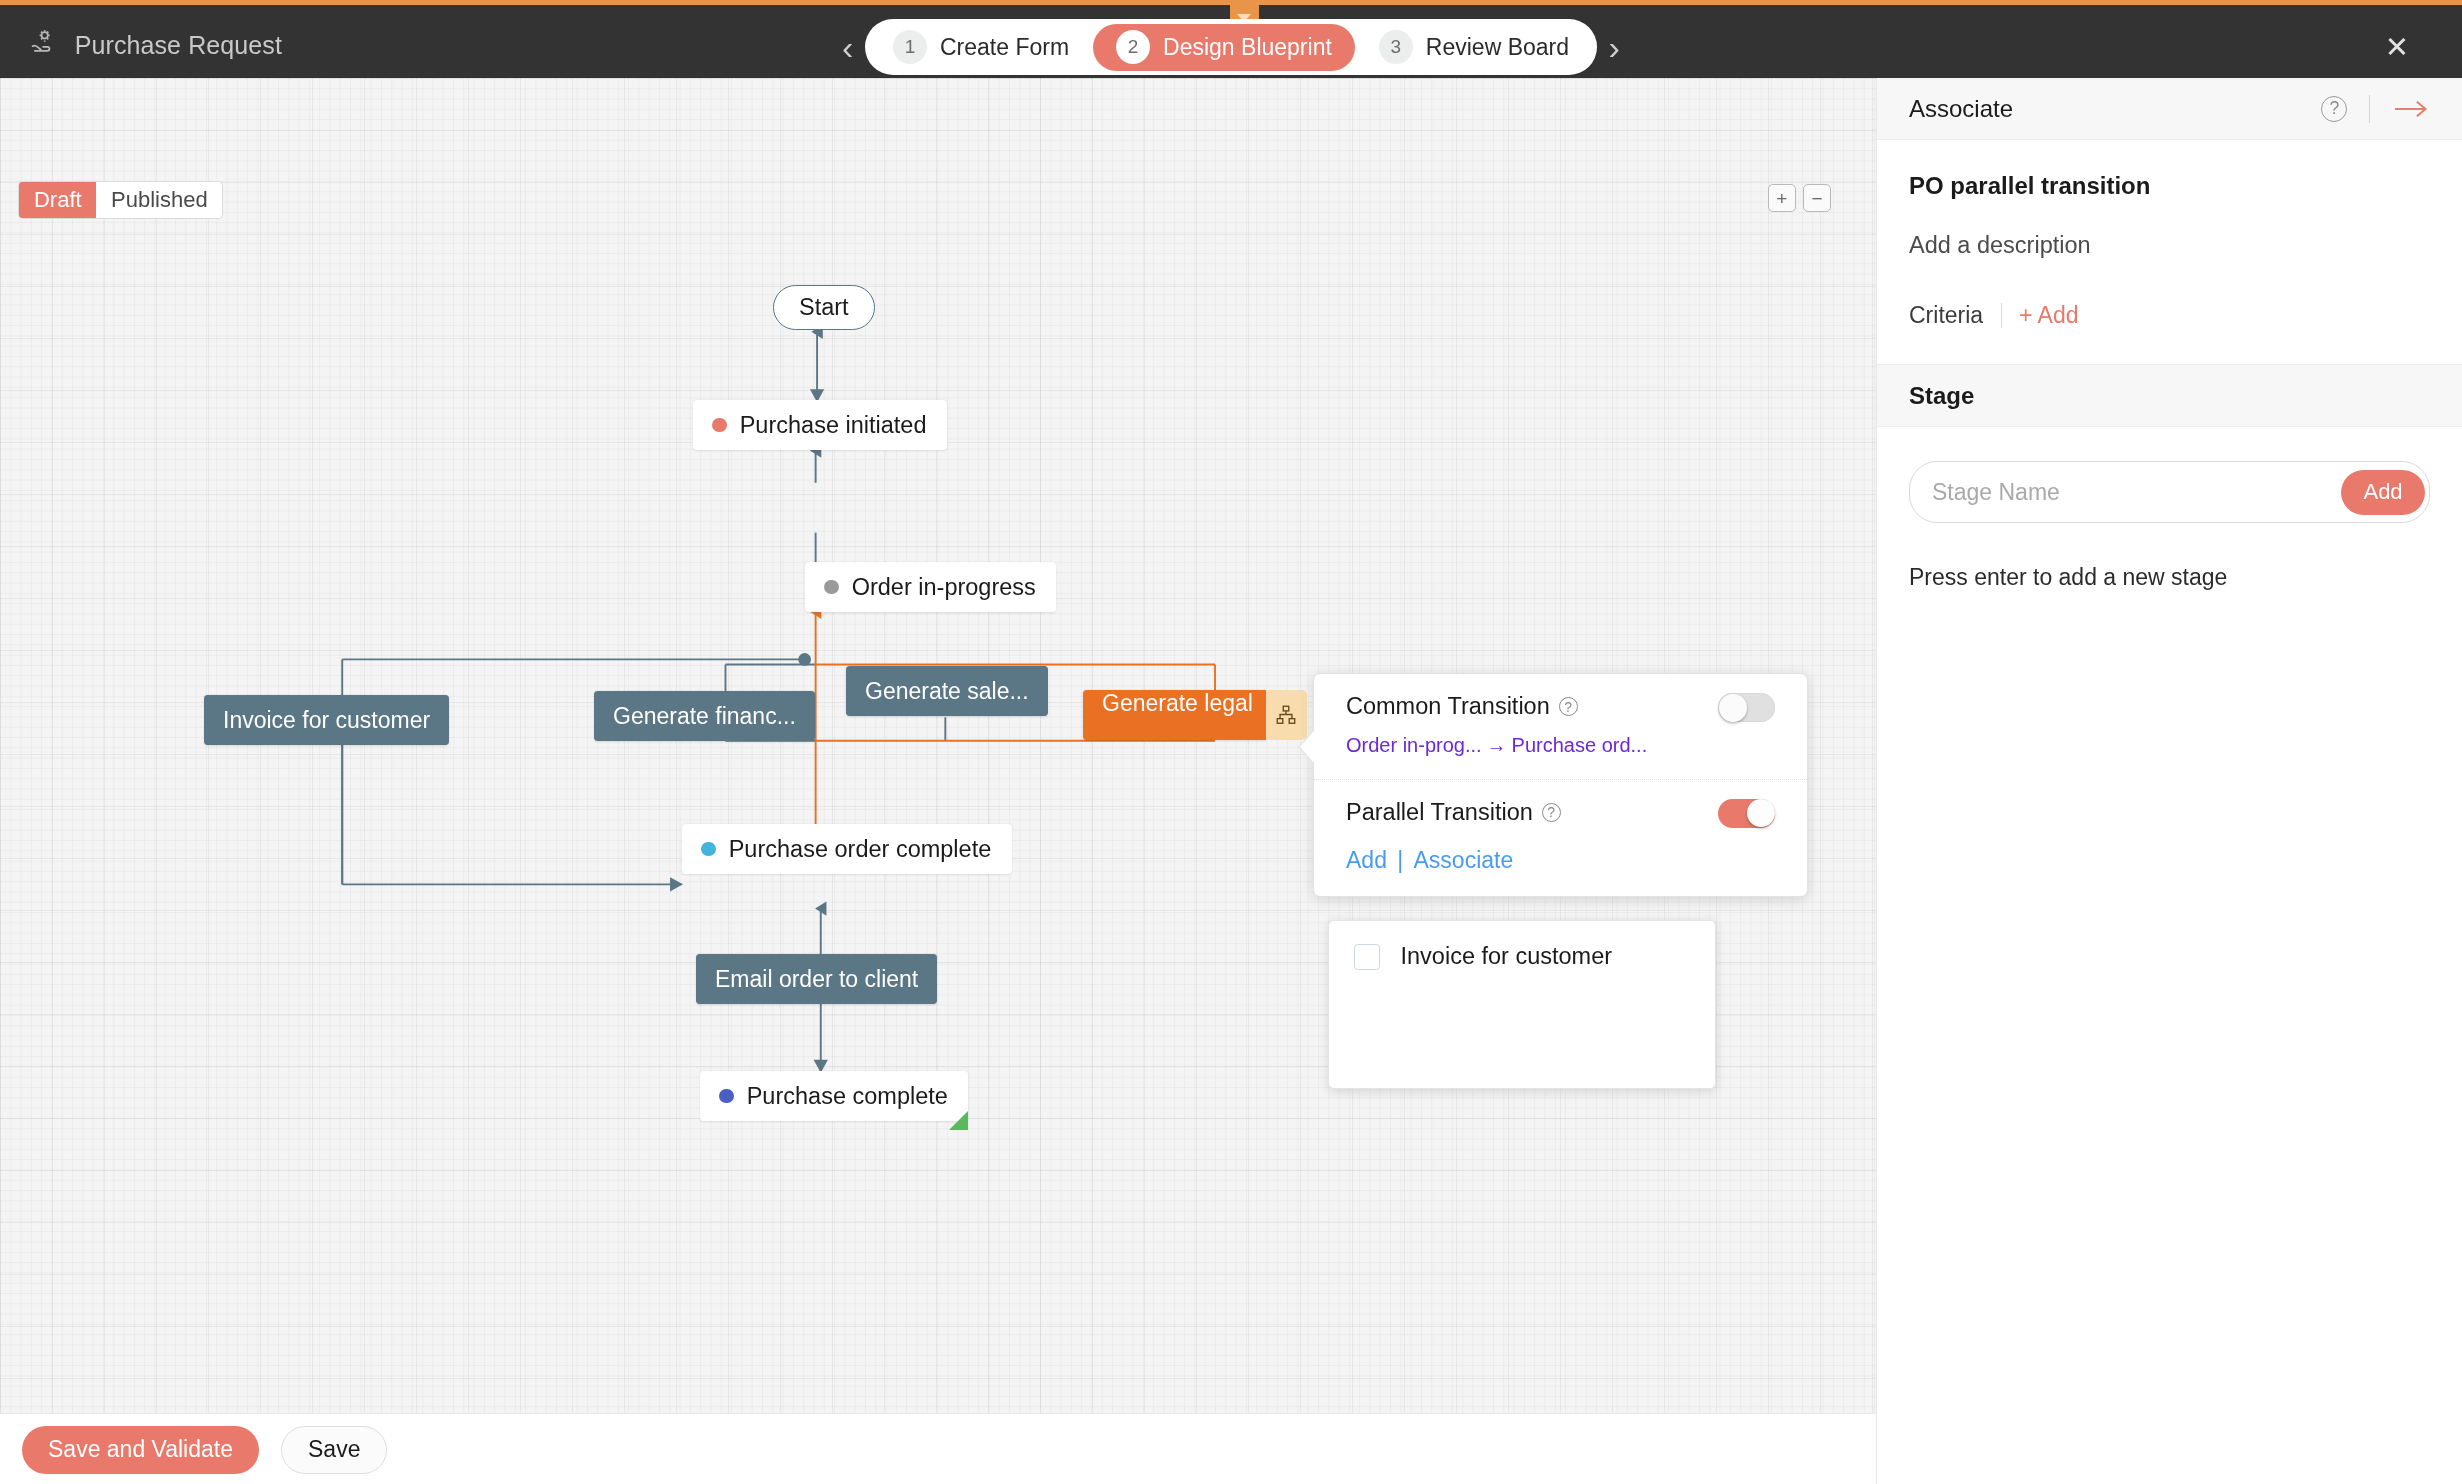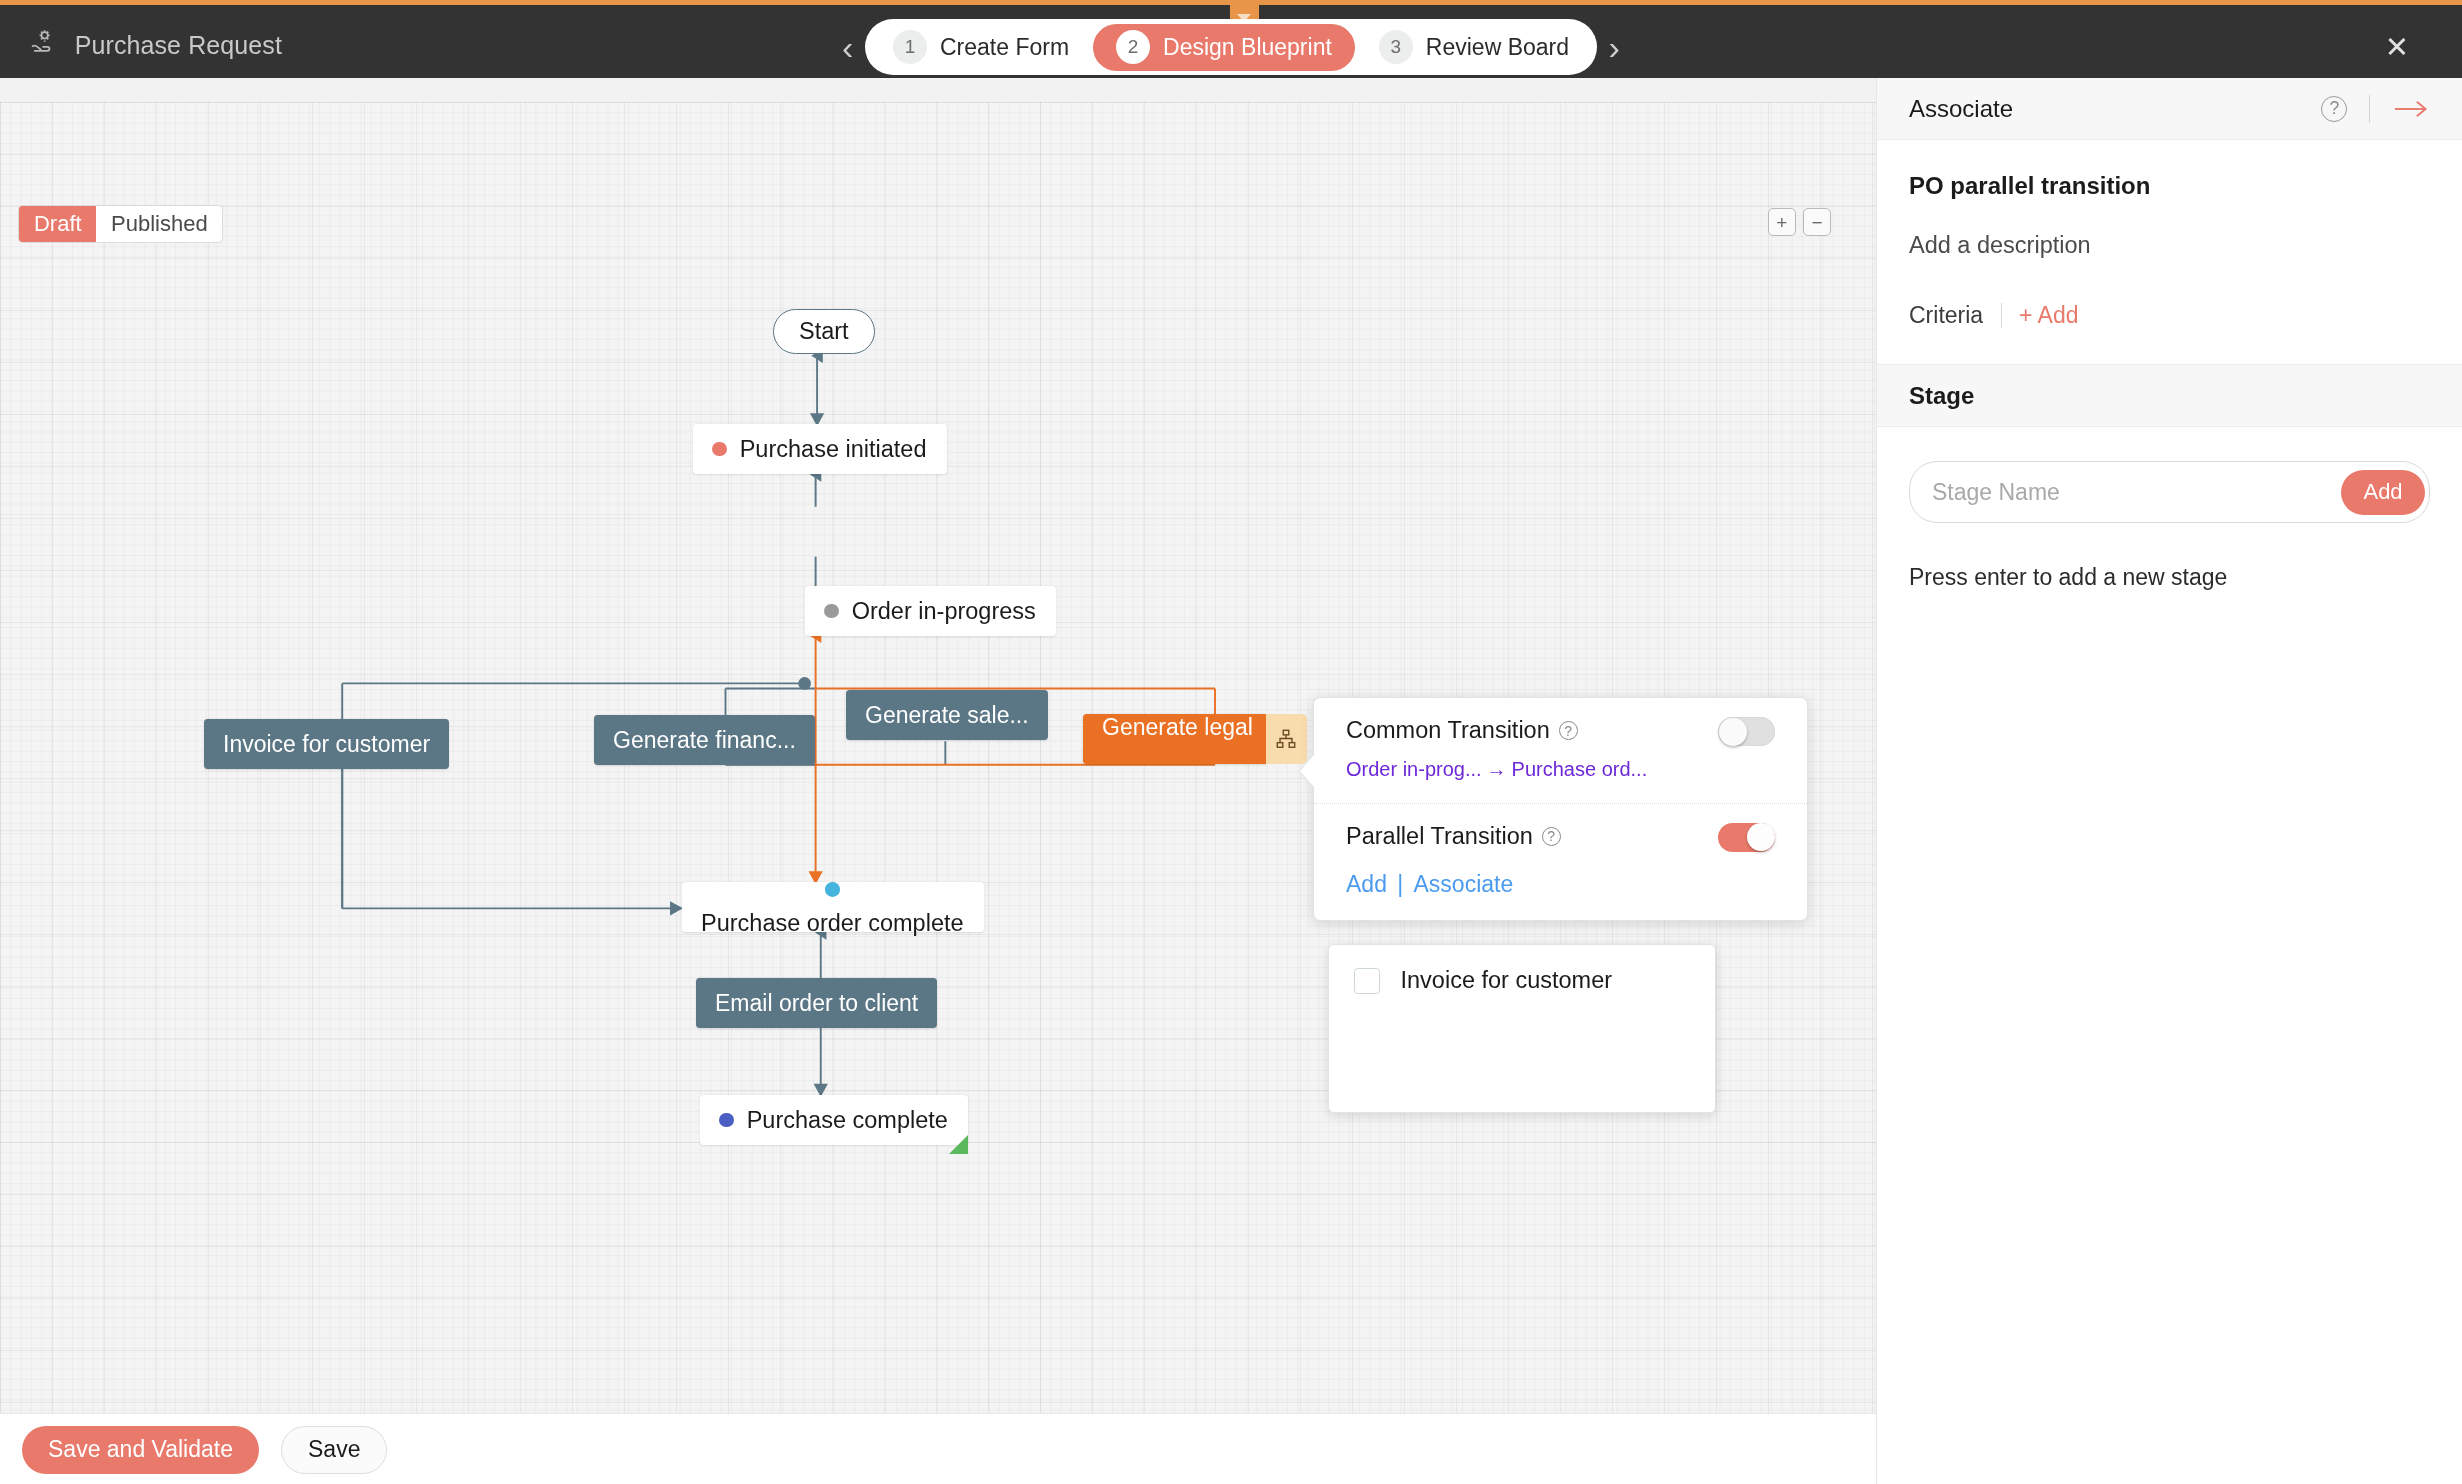--- a/index.html
+++ b/index.html
@@ -60,21 +60,20 @@
   #canvas {
     position: absolute; left: 0; top: 78px; width: 1876px; height: 1335px;
     background-color: #f4f4f4;
     background-image:
       linear-gradient(to right, rgba(0,0,0,.035) 0.7px, transparent 0.7px),
       linear-gradient(to bottom, rgba(0,0,0,.035) 0.7px, transparent 0.7px),
       linear-gradient(to right, rgba(0,0,0,.055) 0.7px, transparent 0.7px),
       linear-gradient(to bottom, rgba(0,0,0,.055) 0.7px, transparent 0.7px);
     background-size: 10.3px 10.3px, 10.3px 10.3px, 52px 52px, 52px 52px;
     overflow: hidden;
-    margin-top: 24px;
   }
 
   #draft-toggle {
     position: absolute; left: 18.3px; top: 103px;
     display: flex; border: 0.7px solid #dadada; border-radius: 4.4px;
     background: #fff; overflow: hidden; height: 38px;
   }
   #draft-toggle .seg {
     display: flex; align-items: center; padding: 0 14.7px;
     font-size: 22px; color: #4a4a4a;
@@ -359,21 +358,21 @@
         <g fill="none" stroke="#6b4a20" stroke-width="1.5">
           <rect x="9" y="2.5" width="6" height="5"></rect>
           <rect x="2.5" y="16" width="6" height="5"></rect>
           <rect x="15.5" y="16" width="6" height="5"></rect>
           <path d="M12 7.5v4M5.5 16v-4.5h13V16"></path>
         </g>
       </svg>
     </div>
   </div>
 
-  <div class="node state" style="left:682px; top:780px;flex-direction:column;">
+  <div class="node state" style="left:682px; top:746px;">
     <span class="dot" style="background:#44b4dd"></span>
     <span>Purchase order complete</span>
   </div>
 
   <div class="node trans" style="left:696px; top:876px;">
     <span>Email order to client</span>
   </div>
 
   <div class="node state" style="left:700px; top:993px; position:absolute;">
     <span class="dot" style="background:#4a5ec4"></span>

